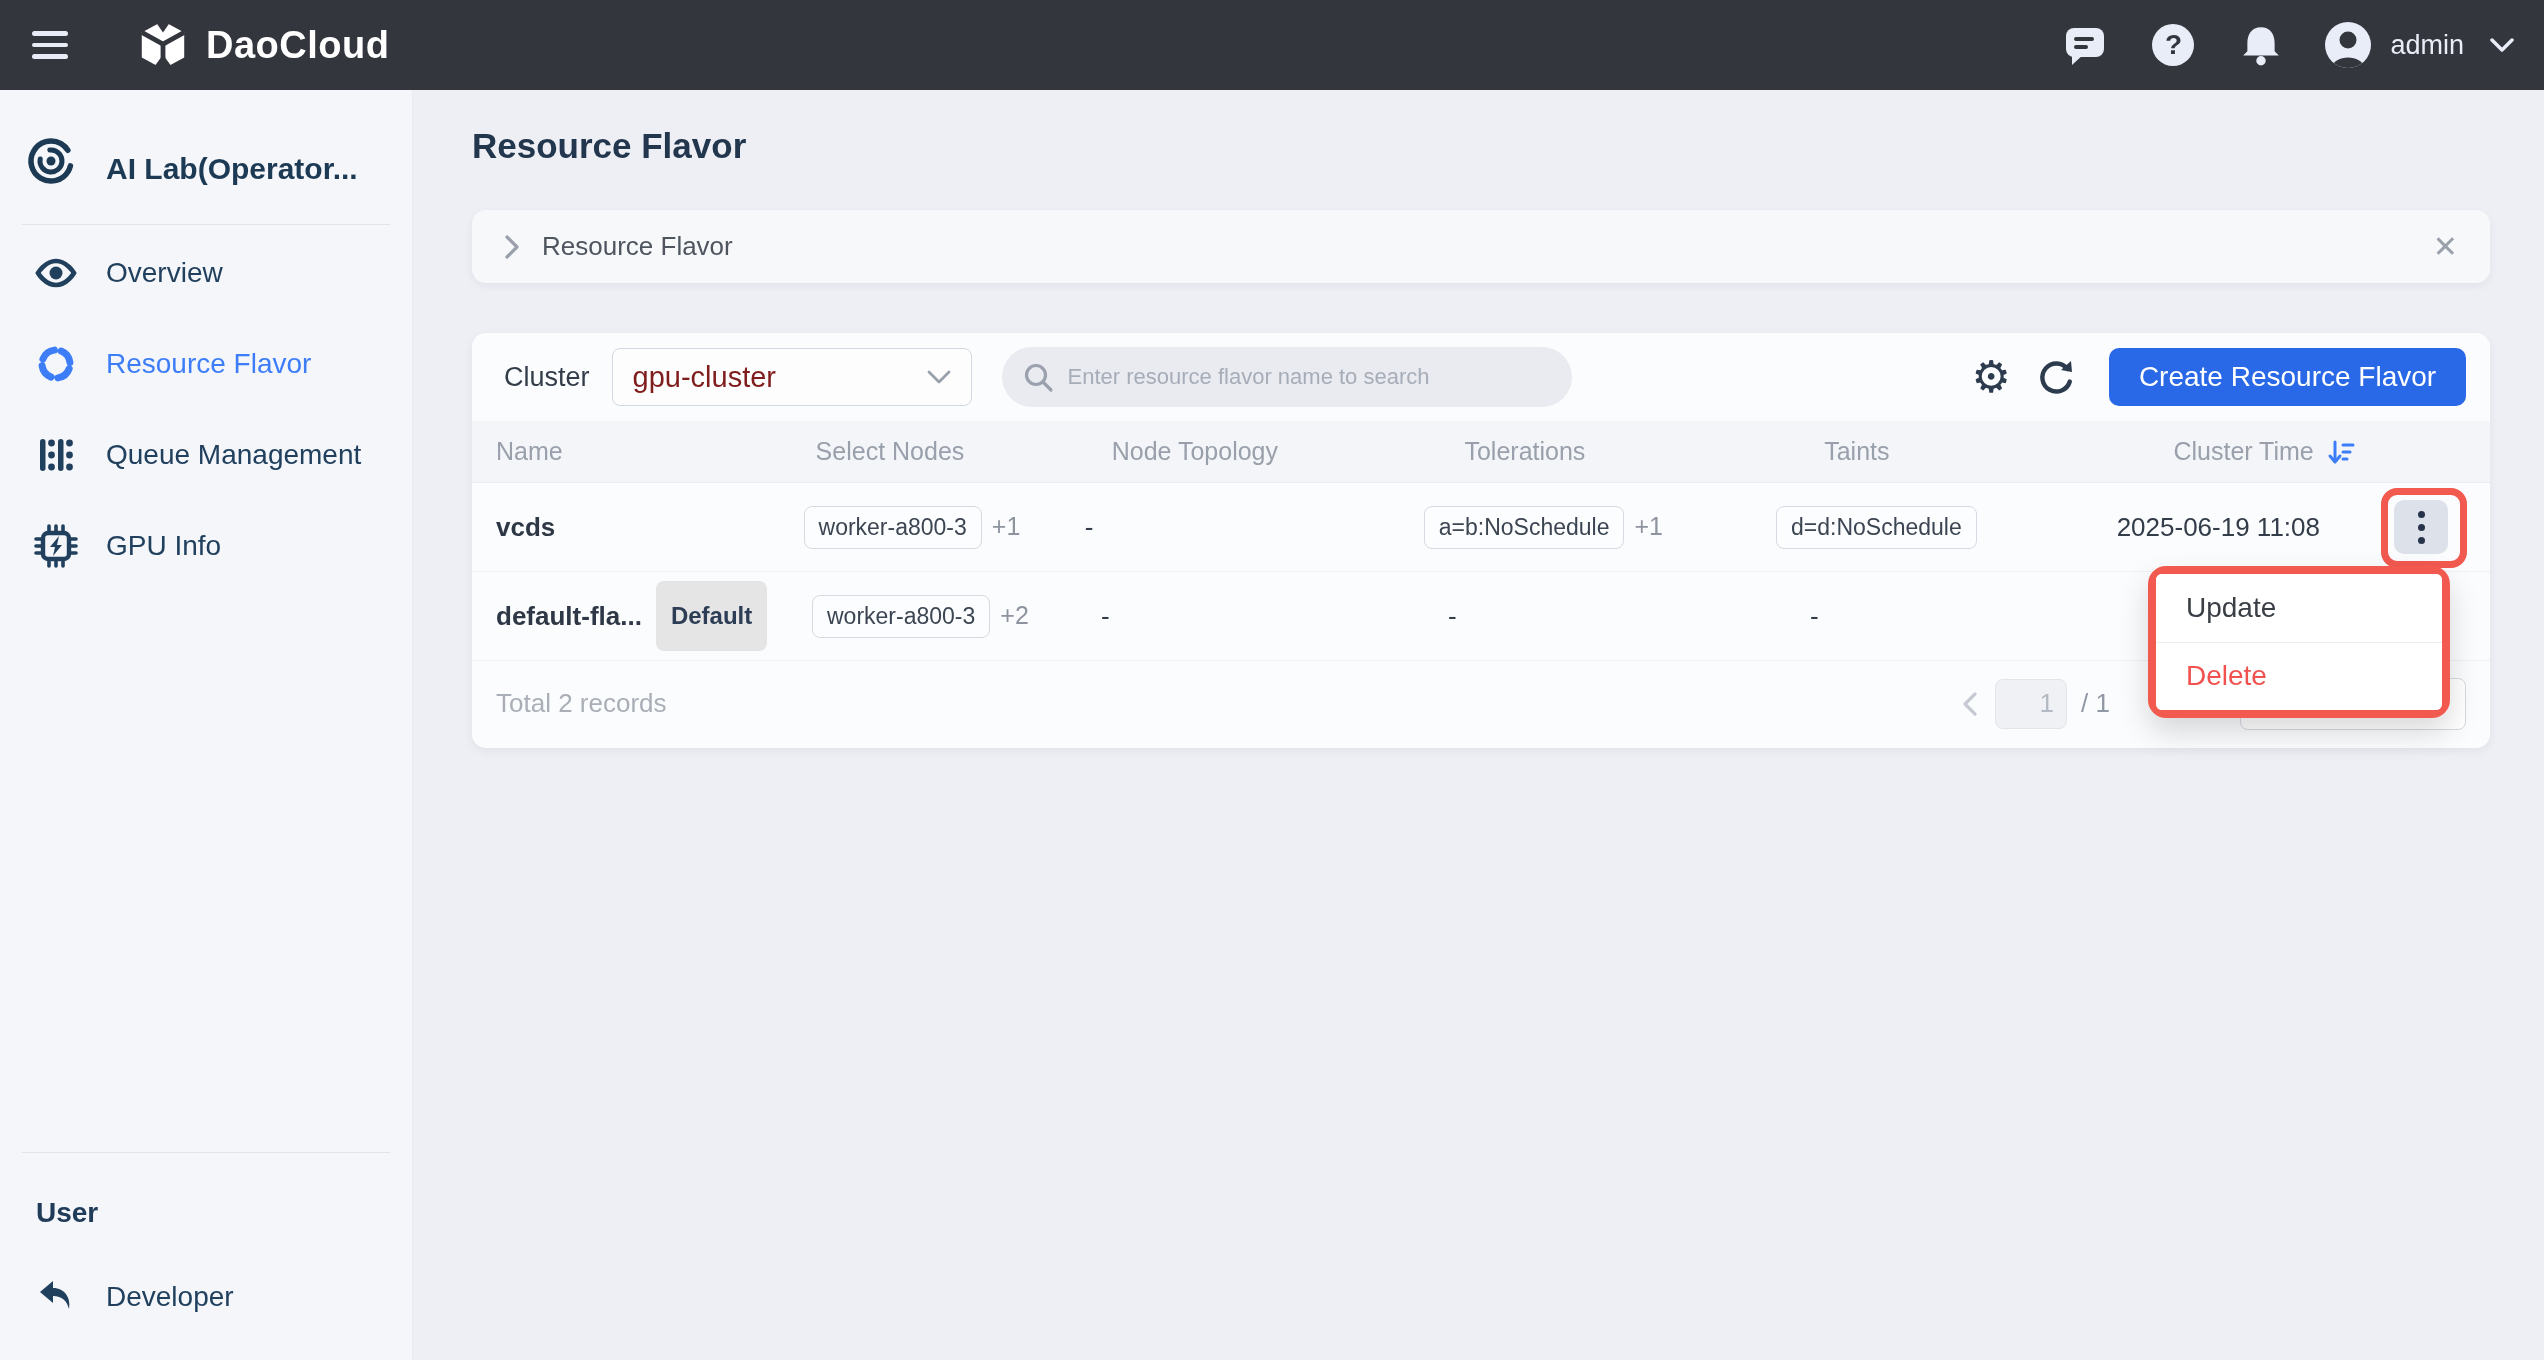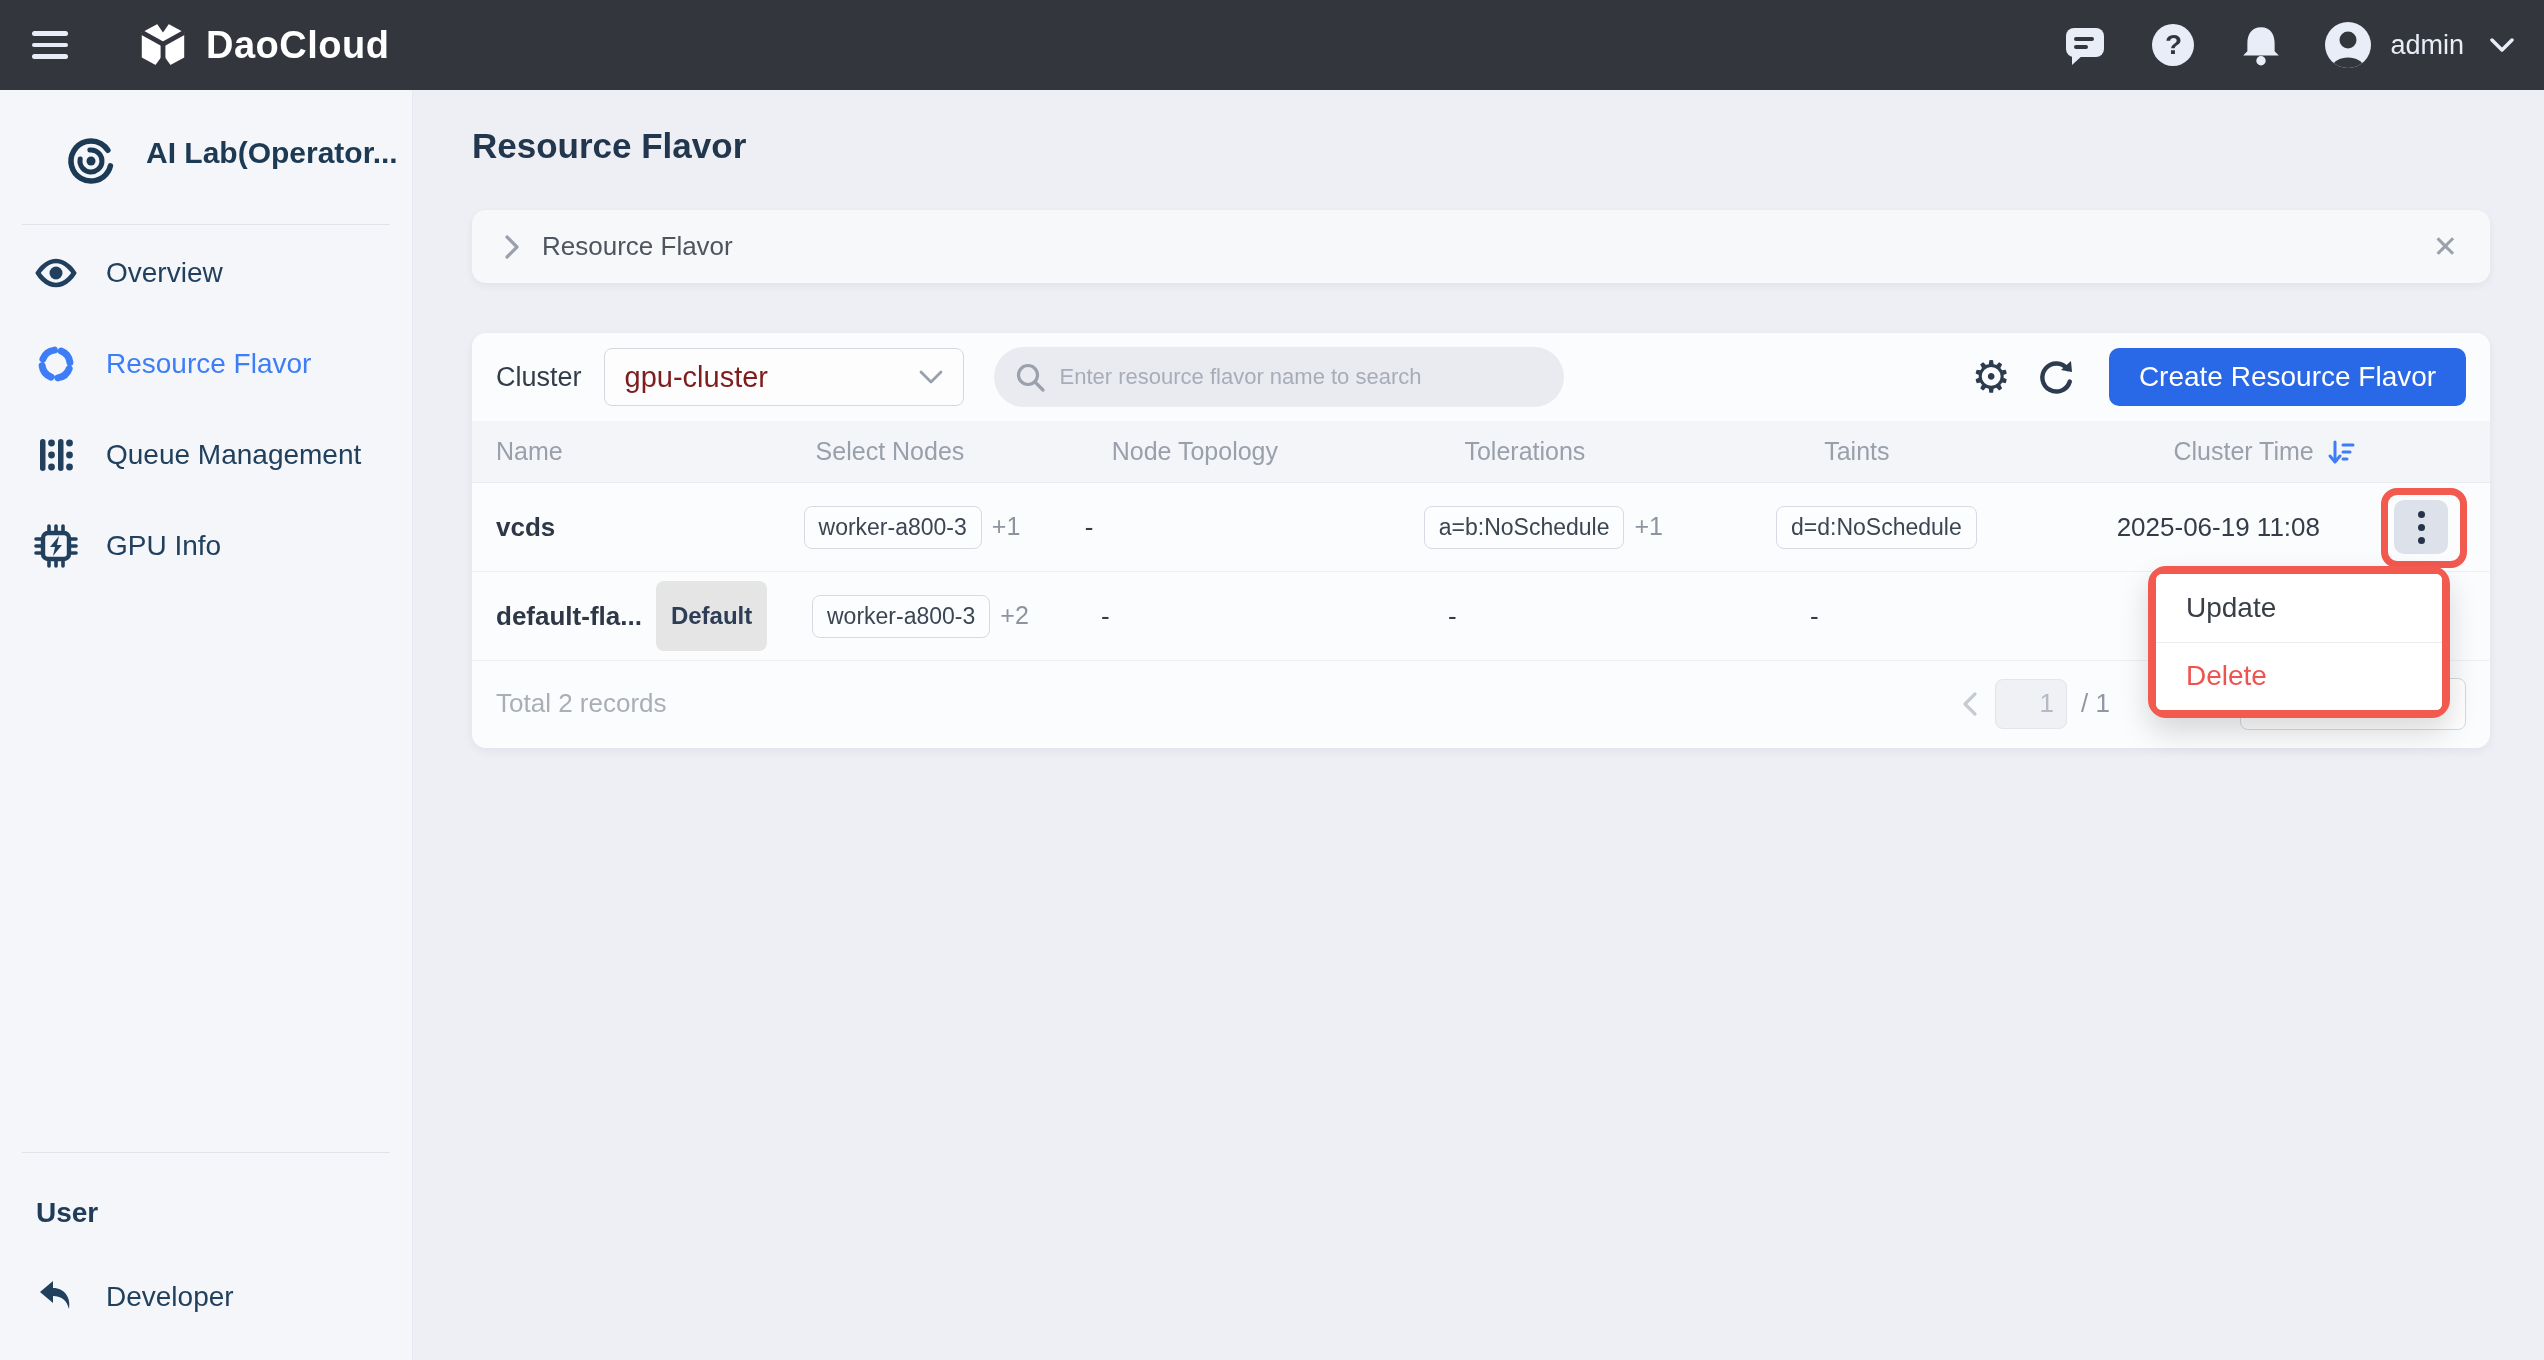--- a/index.html
+++ b/index.html
@@ -14,41 +14,41 @@
   .brand { display:flex; align-items:center; margin-left:68px; cursor:pointer; }
   .brand-name { color:#ffffff; font-size:38px; font-weight:700; letter-spacing:0.5px; margin-left:16px; }
   .nav-right { margin-left:auto; margin-right:30px; display:flex; align-items:center; }
   .nav-icon-btn { width:46px; height:46px; display:flex; align-items:center; justify-content:center; margin-left:42px; cursor:pointer; }
   .help-circle { width:42px; height:42px; border-radius:50%; background:#e9edf8; color:#33363d; font-size:28px; font-weight:700; display:flex; align-items:center; justify-content:center; }
   .nav-user { display:flex; align-items:center; margin-left:40px; cursor:pointer; }
   .nav-username { color:#e9edf8; font-size:27px; margin-left:18px; margin-right:26px; }
 
   
   .sidebar { position:absolute; left:0; top:90px; width:413px; height:1270px; background:#f4f6fa; border-right:1px solid #e7eaf0; z-index:30; }
-  .workspace { display:flex; align-items:flex-start; padding:46px 16px 0 26px; cursor:pointer;margin-left:40px; }
+  .workspace { display:flex; align-items:flex-end; padding:46px 16px 0 26px; cursor:pointer; }
   .workspace-label { margin-left:30px; font-size:30px; font-weight:600; color:#1d3a55; white-space:nowrap; overflow:hidden; }
   .side-divider { height:1px; background:#dfe3ea; margin:38px 22px 0 22px; }
   .side-nav { margin-top:2px; }
   .side-item { height:91px; display:flex; align-items:center; padding-left:34px; cursor:pointer; }
   .side-item .ico { width:44px; display:flex; justify-content:center; }
   .side-item .lbl { margin-left:28px; font-size:28px; font-weight:500; color:#21405e; }
   .side-item.active .lbl { color:#3d7ef8; }
   .side-bottom { position:absolute; left:0; top:1062px; width:100%; }
   .section-label { margin:44px 0 0 36px; font-size:28px; font-weight:700; color:#203c59; }
   .side-item.dev { margin-top:22px; }
 
   
   .page-title { position:absolute; left:472px; top:126px; font-size:35px; font-weight:700; color:#22364d; }
   .crumb-bar { position:absolute; left:472px; top:210px; width:2018px; height:73px; background:#f7f8fa; border-radius:14px; box-shadow:0 3px 8px rgba(25,35,60,.06); display:flex; align-items:center; padding:0 32px; z-index:5; }
   .crumb-label { margin-left:22px; font-size:26px; color:#4e555f; }
   .crumb-close { margin-left:auto; font-size:30px; color:#9aa1ab; cursor:pointer; line-height:1; }
 
   .panel { position:absolute; left:472px; top:333px; width:2018px; height:415px; background:#fbfcfd; border-radius:14px; box-shadow:0 3px 10px rgba(25,35,60,.06); z-index:5; }
   .toolbar { height:88px; display:flex; align-items:center; padding:0 24px; }
-  .toolbar-label { font-size:27px; color:#333d4a; margin-right:22px; margin-left:0; }
+  .toolbar-label { font-size:27px; color:#333d4a; margin-right:22px; margin-left:8px; }
   .select-box { width:360px; height:58px; background:#fdfdfe; border:1px solid #d4d9e1; border-radius:8px; display:flex; align-items:center; padding:0 20px; cursor:pointer; }
   .select-value { font-size:29px; color:#7f1d1d; }
   .select-box svg { margin-left:auto; }
   .search-pill { margin-left:30px; width:570px; height:60px; background:#e9ebf0; border-radius:30px; display:flex; align-items:center; padding:0 20px; }
   .search-pill input { flex:1; margin-left:14px; background:transparent; border:none; outline:none; font-size:22px; color:#3a414d; font-family:"Liberation Sans", sans-serif; }
   .search-pill input::placeholder { color:#a7adb8; }
   .tool-spacer { flex:1; }
   .gear-btn { font-size:44px; color:#2c3b4d; cursor:pointer; line-height:1; font-family:"DejaVu Sans", sans-serif; }
   .refresh-btn { margin-left:24px; cursor:pointer; display:flex; }
   .create-btn { margin-left:32px; width:357px; height:58px; background:#2968e6; border-radius:10px; color:#ffffff; font-size:28px; display:flex; align-items:center; justify-content:center; cursor:pointer; }

